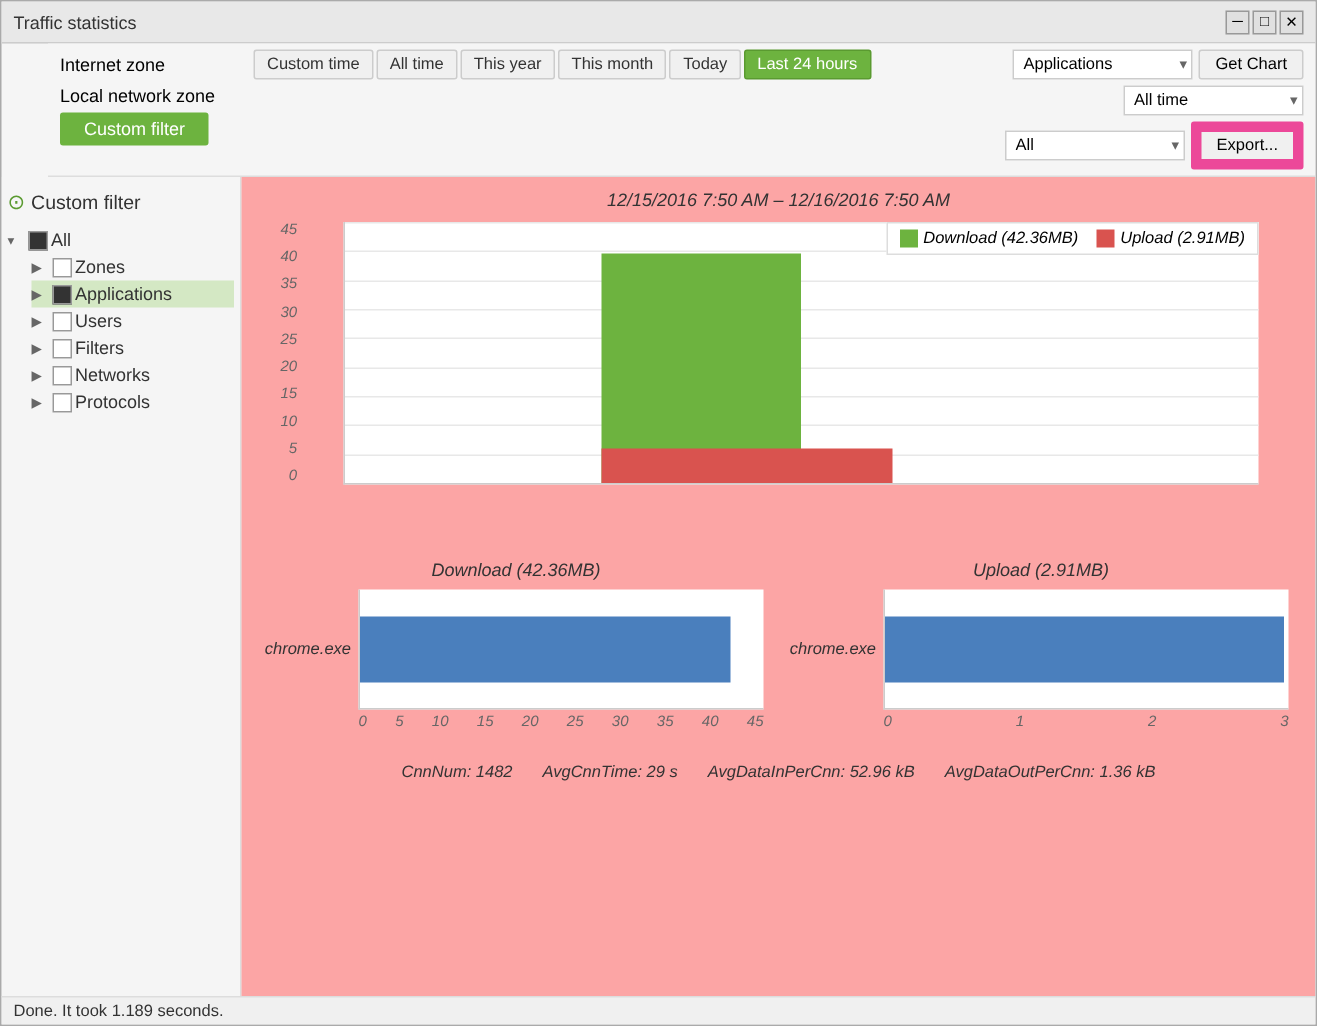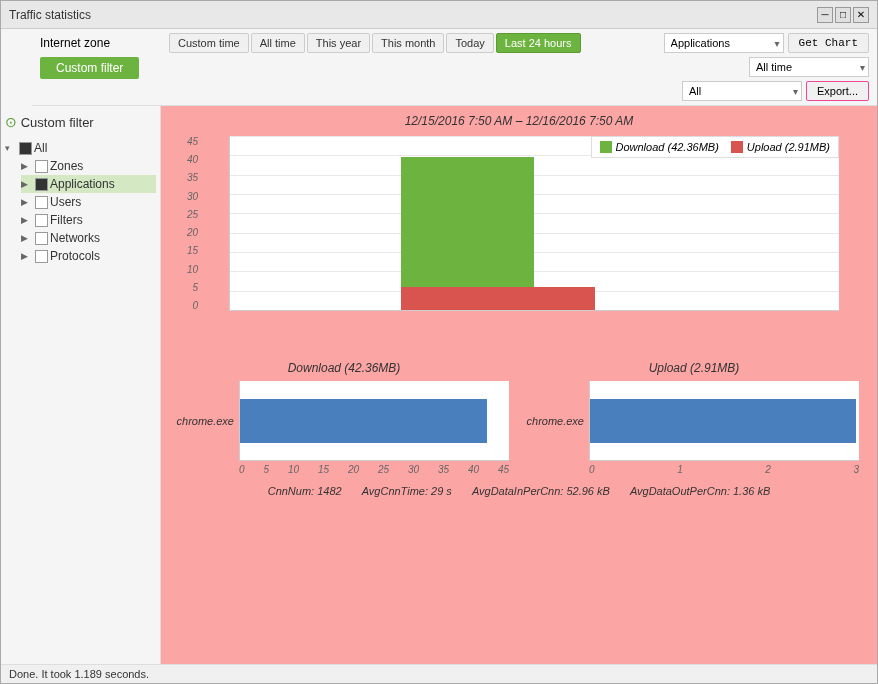--- a/index.html
+++ b/index.html
@@ -10,22 +10,22 @@
     .title-bar { background: #e8e8e8; padding: 4px 8px; display: flex; align-items: center; justify-content: space-between; border-bottom: 1px solid #ccc; min-height: 28px; }
     .title-bar-title { font-size: 12px; color: #333; }
     .title-bar-controls { display: flex; gap: 2px; }
     .title-bar-btn { width: 16px; height: 16px; border: 1px solid #999; background: #e0e0e0; cursor: pointer; font-size: 10px; display: flex; align-items: center; justify-content: center; }
     .time-btns { display: flex; gap: 2px; align-items: flex-start; }
     .time-btn { padding: 3px 8px; border: 1px solid #ccc; background: #f0f0f0; cursor: pointer; font-size: 11px; color: #333; border-radius: 2px; }
     .time-btn.active { background: #6db33f; color: white; border-color: #5a9a30; }
     .dropdown { padding: 3px 20px 3px 6px; border: 1px solid #ccc; background: white; font-size: 11px; min-width: 120px; appearance: none; -webkit-appearance: none; position: relative; cursor: pointer; }
     .dropdown-wrap { position: relative; display: inline-block; }
     .dropdown-wrap::after { content: '▾'; position: absolute; right: 4px; top: 50%; transform: translateY(-50%); font-size: 10px; color: #666; pointer-events: none; }
-    .get-chart-btn { padding: 3px 10px; border: 1px solid #ccc; background: #f0f0f0; cursor: pointer; font-size: 11px; border-radius: 2px; font-family: Liberation Mono, monospace; }
-    .export-btn { padding: 3px 10px; border: 1px solid #ec4899; background: #f0f0f0; cursor: pointer; font-size: 11px; border-radius: 2px; }
+    .get-chart-btn { padding: 3px 10px; border: 1px solid #ccc; background: #f0f0f0; cursor: pointer; font-size: 11px; border-radius: 2px; }
+    .export-btn { padding: 3px 10px; border: 7px solid #ec4899; background: #f0f0f0; cursor: pointer; font-size: 11px; border-radius: 2px; }
     .custom-filter-btn { background: #6db33f; color: white; border: none; padding: 4px 16px; font-size: 12px; cursor: pointer; border-radius: 2px; }
     
     .main-content { display: flex; flex: 1; overflow: hidden; }
     
     .sidebar { width: 160px; background: #f5f5f5; border-right: 1px solid #ddd; padding: 8px 4px; overflow-y: auto; min-width: 160px; }
     .sidebar-header { display: flex; align-items: center; gap: 4px; margin-bottom: 8px; cursor: pointer; }
     .sidebar-collapse-icon { color: #5a9a30; font-size: 14px; }
     .sidebar-title { font-size: 13px; font-weight: 500; color: #333; }
     
     .tree-item { padding: 1px 0; }
@@ -65,20 +65,23 @@
           <div class="time-btns">
             <button class="time-btn">Custom time</button>
             <button class="time-btn">All time</button>
             <button class="time-btn">This year</button>
             <button class="time-btn">This month</button>
             <button class="time-btn">Today</button>
             <button class="time-btn active">Last 24 hours</button>
           </div>
         </div>
 
+        <div style="display:flex; align-items:center; gap:4px;">
+          <span style="min-width:125px; font-size:12px;">Local network zone</span>
+        </div>
 
         <div>
           <button class="custom-filter-btn">Custom filter</button>
         </div>
       </div>
 
       <div style="display:flex; flex-direction:column; gap:4px; align-items:flex-end;">
         <div style="display:flex; align-items:center; gap:4px;">
           <div class="dropdown-wrap">
             <select class="dropdown">
@@ -241,21 +244,21 @@
             <div style="display:flex; justify-content:space-between; font-size:10px; color:#666; margin-top:3px;">
               <span>0</span>
               <span>1</span>
               <span>2</span>
               <span>3</span>
             </div>
           </div>
         </div>
       </div>
 
-      <div style="display:flex; justify-content:center; gap:20px; font-size:11px; color:#333; margin-top:0; padding:4px 0;">
+      <div style="display:flex; justify-content:center; gap:20px; font-size:11px; color:#333; margin-top:12px; padding:4px 0;">
         <span>CnnNum: 1482</span>
         <span>AvgCnnTime: 29 s</span>
         <span>AvgDataInPerCnn: 52.96 kB</span>
         <span>AvgDataOutPerCnn: 1.36 kB</span>
       </div>
     </div>
   </div>
 
   <div class="status-bar">
     <span>Done. It took 1.189 seconds.</span>

